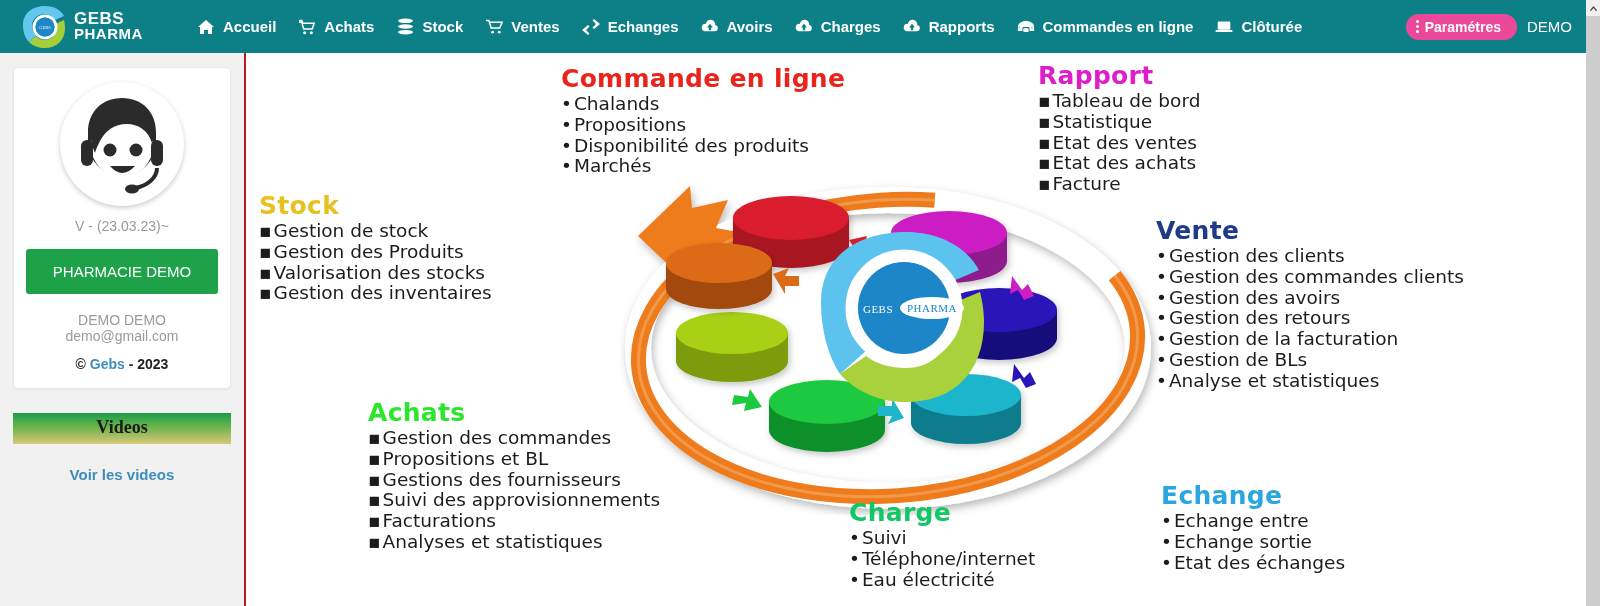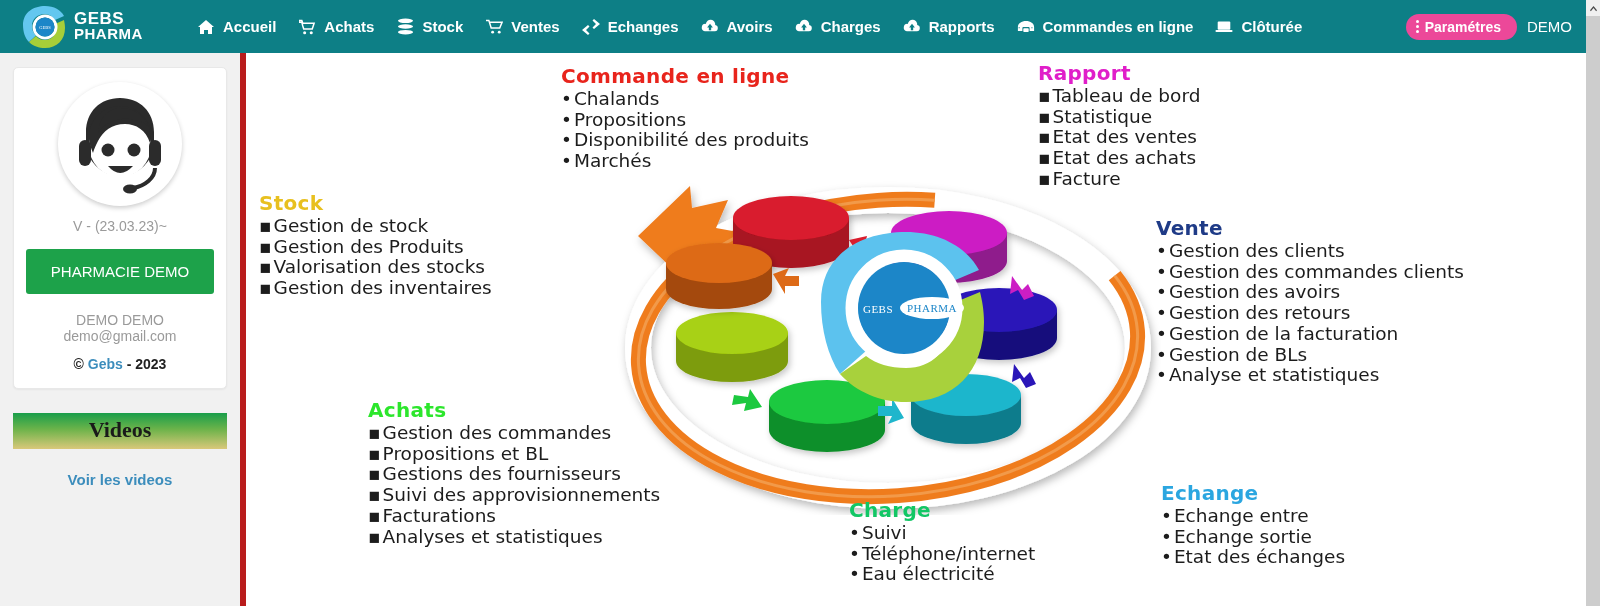--- a/index.html
+++ b/index.html
@@ -46,21 +46,21 @@
   }
   #params-btn .dots { display:flex; flex-direction:column; gap:2px; align-items:center; }
   #params-btn .dots i { width:3px; height:3px; background:#fff; border-radius:50%; display:block; }
   #demo-label { color:#ffffff; font-size:15px; }
 
   
   #sidebar {
     position:absolute; left:0; top:53px;
     width:246px; height:553px;
     background:#f1f1f1;
-    border-right:6px solid #b91c1c;
+    border-right:2px solid #b91c1c;
   }
   #profile-card {
     margin:14px 13px 0 13px;
     background:#ffffff;
     border:1px solid #e8e8e8;
     border-radius:5px;
     padding:14px 12px 16px 12px;
     text-align:center;
     box-shadow:0 1px 2px rgba(0,0,0,0.05);
   }
@@ -81,40 +81,40 @@
   #user-name { color:#9a9a9a; font-size:14px; margin-top:18px; }
   #user-email { color:#9a9a9a; font-size:14px; margin-top:0; }
   #copyright { font-size:14px; margin-top:12px; color:#222; font-weight:bold; }
   #copyright .lnk { color:#3c8dbc; }
   #copyright .yr { color:#222; }
 
   #videos-panel { margin:24px 13px 0 13px; }
   #videos-header {
     background: linear-gradient(180deg, #199e4a 0%, #6cb34a 45%, #d9c87a 100%);
     color:#1a1a1a; font-family:"Liberation Serif", serif;
-    font-size:22px; font-weight:bold; text-align:center;
+    font-size:18px; font-weight:bold; text-align:center;
     padding:4px 0 6px 0;
   }
   #videos-link {
     display:block; text-align:center; color:#3c8dbc;
     font-size:15px; font-weight:bold; margin-top:22px; cursor:pointer;
     text-decoration:none;
   }
 
   
   #main {
     position:absolute; left:246px; top:53px;
     width: 1340px; height:553px;
     background:#ffffff; overflow:hidden;
   }
   .block { position:absolute; }
   .block h3 {
     font-family:"DejaVu Sans", sans-serif;
     font-weight:bold;
-    font-size:20px;
+    font-size:25px;
     letter-spacing:0.3px;
     line-height:1.05;
     margin-bottom:2px;
     white-space:nowrap;
   }
   .block ul { list-style:none; }
   .block li {
     font-family:"DejaVu Sans", sans-serif;
     font-size:18.5px;
     color:#1c1c1c;

